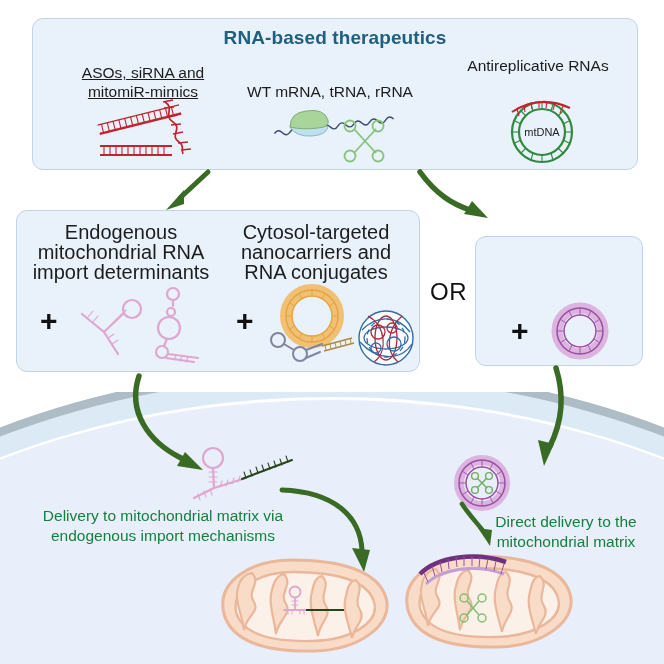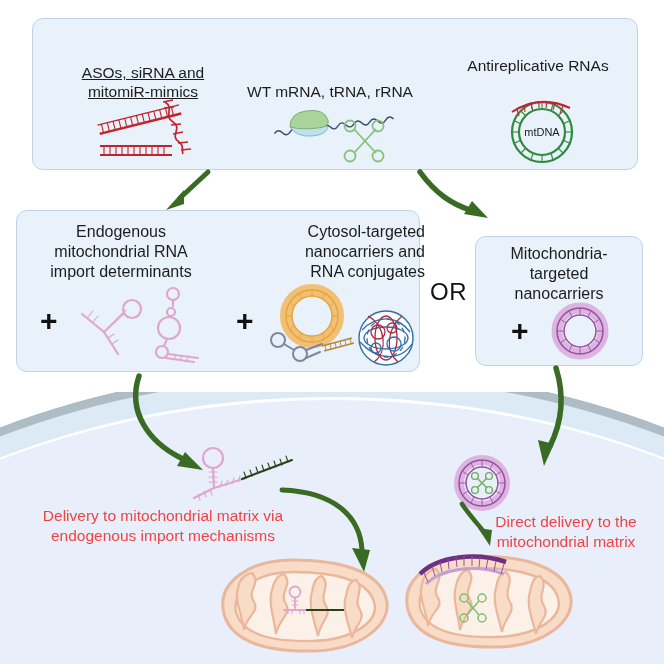--- a/index.html
+++ b/index.html
@@ -31,40 +31,40 @@
     letter-spacing:.1px;
   }
   .lbl{
     position:absolute;
     text-align:center;
     color:#1c1c1c;
     font-size:15.5px;
     line-height:19px;
     white-space:pre-line;
   }
-  .lbl-big{font-size:16px;line-height:20px;}
+  .lbl-big{font-size:20px;line-height:20px;}
   .plus{
     position:absolute;
     font-size:30px;
     font-weight:bold;
     color:#111;
     line-height:1;
     font-family:"Liberation Sans", sans-serif;
   }
   .or-label{
     position:absolute;
     font-size:24px;
     font-weight:normal;
     color:#111;
     letter-spacing:.5px;
   }
   .free-label{
     position:absolute;
     text-align:center;
-    color:#ef4444;
+    color:#15803d;
     font-size:15.5px;
     line-height:19.5px;
     white-space:pre-line;
   }
   .art{position:absolute;}
   svg{display:block;overflow:visible;}
 </style>
 </head>
 <body>
 
@@ -83,20 +83,21 @@
       <ellipse cx="332" cy="900" rx="700" ry="500" fill="none" stroke="#dceaf6" stroke-width="22" transform="translate(0,-14)"></ellipse>
 
       <ellipse cx="332" cy="900" rx="700" ry="500" fill="none" stroke="#aebcc6" stroke-width="9" transform="translate(0,-28)"></ellipse>
 
       <ellipse cx="332" cy="900" rx="700" ry="500" fill="none" stroke="#ffffff" stroke-width="5" transform="translate(0,-35)"></ellipse>
     </g>
   </svg>
 
   <div class="panel" style="left:32px;top:18px;width:606px;height:152px;"></div>
 
+  <div class="panel-title" style="left:32px;top:27px;width:606px;">RNA-based therapeutics</div>
 
   <div class="lbl" style="left:48px;top:63px;width:190px;text-decoration:underline;">ASOs, siRNA and
 mitomiR-mimics</div>
 
   <div class="lbl" style="left:440px;top:56px;width:196px;">Antireplicative RNAs</div>
 
   <div class="lbl" style="left:226px;top:82px;width:208px;">WT mRNA, tRNA, rRNA</div>
 
   <svg class="art" style="left:84px;top:104px;" width="120" height="62" viewBox="0 0 120 62">
     <g stroke="#c0242c" stroke-width="1.6" fill="none">
@@ -260,21 +261,21 @@
       <path d="M94 68 L124 72"></path>
       <path d="M92 72 L120 76"></path>
       <g stroke-width="1.1">
         <line x1="102" y1="69" x2="100" y2="74"></line>
         <line x1="108" y1="70" x2="106" y2="75"></line>
         <line x1="114" y1="71" x2="112" y2="76"></line>
       </g>
     </g>
   </svg>
 
-  <div class="lbl lbl-big" style="left:241px;top:222px;width:184px;text-align:right;">Cytosol-targeted
+  <div class="lbl lbl-big" style="left:224px;top:222px;width:184px;">Cytosol-targeted
 nanocarriers and
 RNA conjugates</div>
 
   <div class="plus" style="left:236px;top:306px;">+</div>
 
   <svg class="art" style="left:266px;top:288px;" width="150" height="80" viewBox="0 0 150 80">
 
     <g>
       <circle cx="46" cy="28" r="26" fill="none" stroke="#f0c074" stroke-width="12"></circle>
       <circle cx="46" cy="28" r="26" fill="none" stroke="#e8a33d" stroke-width="1.4"></circle>
@@ -331,23 +332,20 @@
         <circle cx="34" cy="18" r="5" stroke="#b0283c"></circle>
         <circle cx="18" cy="38" r="5" stroke="#2f6fa8"></circle>
       </g>
     </g>
   </svg>
 
   <div class="or-label" style="left:430px;top:278px;">OR</div>
 
   <div class="panel" style="left:475px;top:236px;width:168px;height:130px;"></div>
 
-  <div class="lbl lbl-big" style="left:481px;top:244px;width:156px;">Mitochondria-
-targeted
-nanocarriers</div>
 
   <div class="plus" style="left:511px;top:316px;">+</div>
 
   <svg class="art" style="left:546px;top:298px;" width="68" height="66" viewBox="0 0 68 66">
     <circle cx="34" cy="33" r="23" fill="none" stroke="#dcb4e0" stroke-width="11"></circle>
     <circle cx="34" cy="33" r="23" fill="none" stroke="#9a4fa3" stroke-width="1.5"></circle>
     <circle cx="34" cy="33" r="16" fill="none" stroke="#9a4fa3" stroke-width="1.5"></circle>
     <g stroke="#9a4fa3" stroke-width="0.9">
       <line x1="34" y1="10" x2="34" y2="17"></line>
         <line x1="45" y1="13" x2="42" y2="19"></line>

